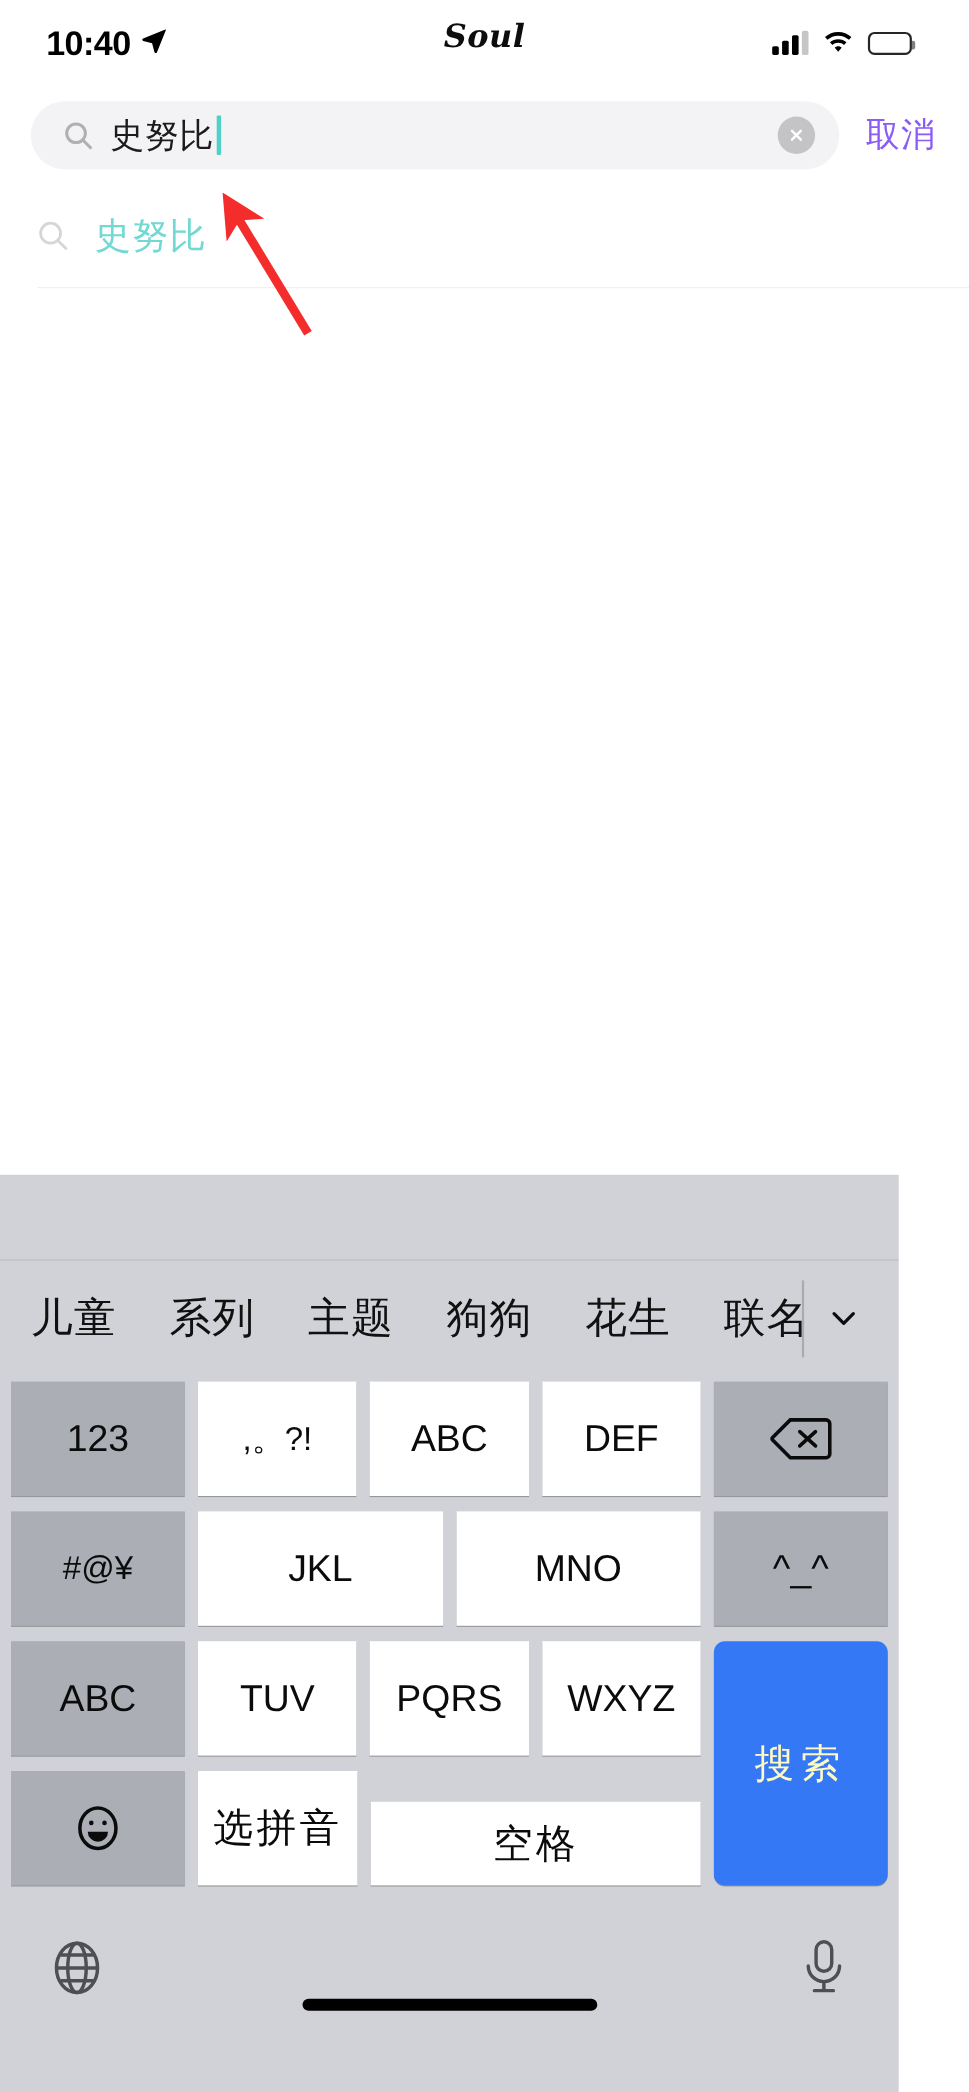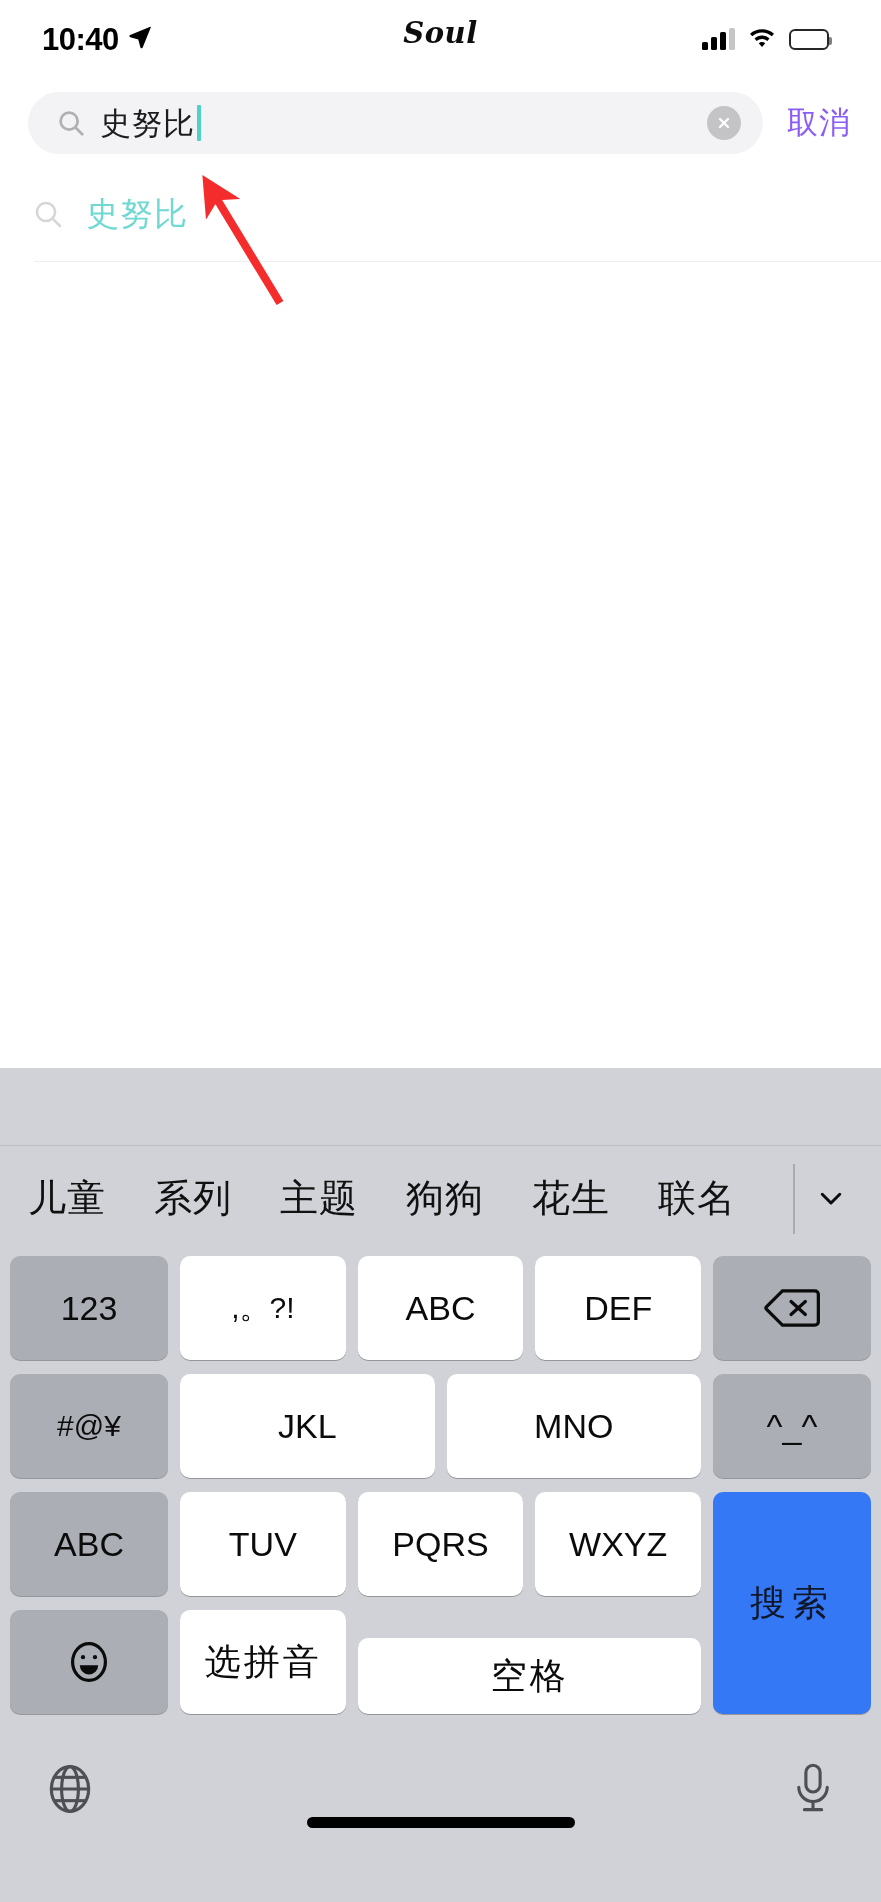--- a/index.html
+++ b/index.html
@@ -184,21 +184,21 @@
     position: absolute;
     top: 0; left: 0;
     width: 881px; height: 1902px;
     pointer-events: none;
   }
 
   
   .keyboard {
     position: absolute;
     left: 0; bottom: 0;
-    width: 881px;
+    width: 817px;
     height: 834px;
     background: #d0d2d7;
   }
   .kb-toolbar-space {
     height: 78px;
     border-bottom: 1px solid #bbbdc2;
   }
   .candidate-bar {
     position: relative;
     height: 104px;
@@ -247,21 +247,21 @@
     height: 480px;
   }
   .kb-row {
     display: flex;
     gap: 12px;
     margin-bottom: 14px;
     height: 104px;
   }
   .key {
     flex: 1;
-    border-radius: 10px;
+    border-radius: 0;
     display: flex;
     align-items: center;
     justify-content: center;
     font-size: 34px;
     color: #0b0b0b;
     cursor: pointer;
     user-select: none;
     box-shadow: 0 1px 0 rgba(0,0,0,0.28);
   }
   .key.white { background: #ffffff; }
@@ -276,21 +276,21 @@
   .key-search {
     position: absolute;
     right: 10px;
     width: 158px;
     height: 222px;
     background: #3478f6;
     border-radius: 10px;
     display: flex;
     align-items: center;
     justify-content: center;
-    color: #0f172a;
+    color: #fef9c3;
     font-size: 36px;
     letter-spacing: 6px;
     cursor: pointer;
     box-shadow: 0 1px 0 rgba(0,0,0,0.28);
   }
   .row3-spacer, .row4-spacer { flex: 0 0 158px; visibility: hidden; }
 
   .kb-bottom {
     position: relative;
     height: 118px;

